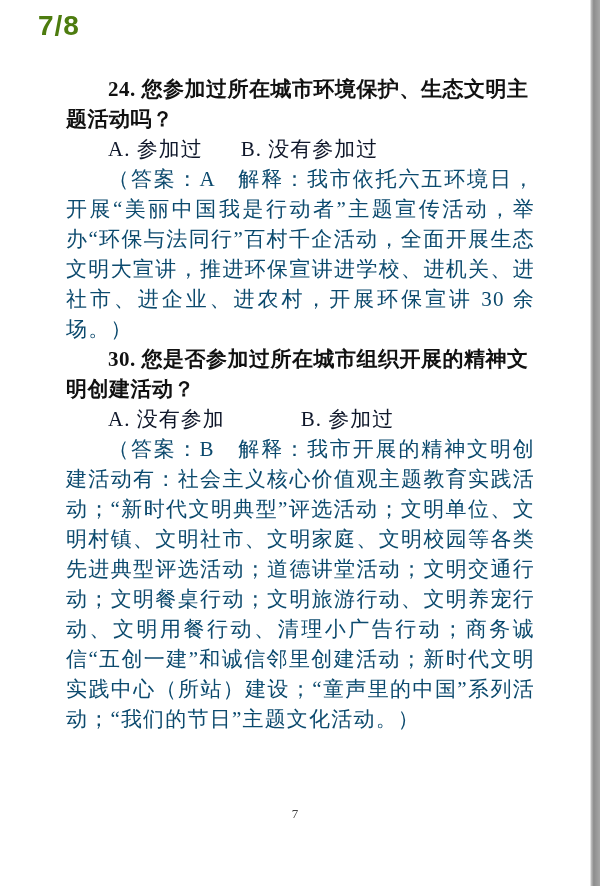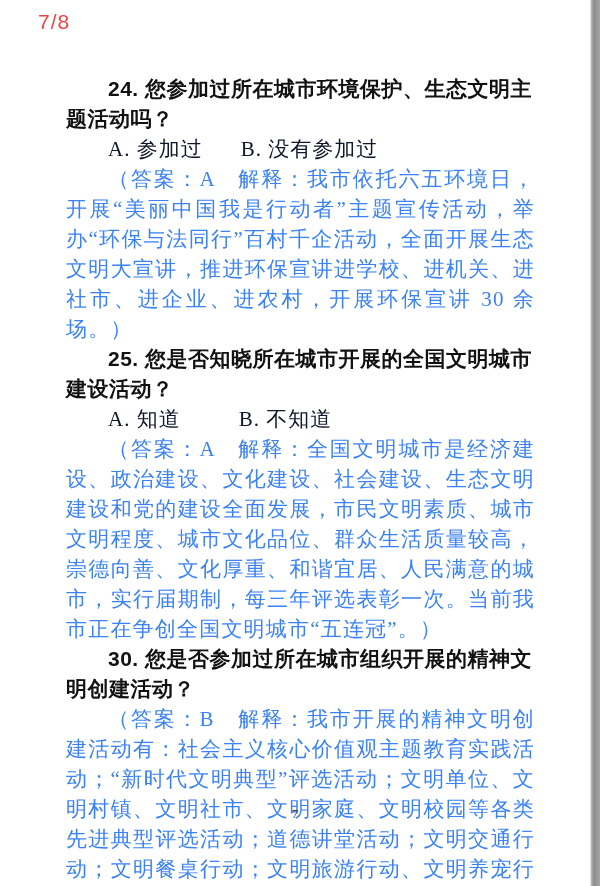--- a/index.html
+++ b/index.html
@@ -9,55 +9,55 @@
     background: #ffffff;
     overflow: hidden;
     font-family: "Liberation Serif", serif;
     color: #1a1a1a;
   }
   .page-indicator {
     position: absolute;
     left: 38px;
     top: 10px;
     font-family: "Liberation Sans", sans-serif;
-    font-size: 21px;
-    font-weight: 400;
-    color: #ef4444;
+    font-size: 28px;
+    font-weight: 700;
+    color: #4d7c0f;
     letter-spacing: 1px;
   }
   .doc {
     position: absolute;
     left: 66px;
     top: 74px;
     width: 469px;
     font-size: 21px;
     line-height: 30px;
   }
-  .doc p { margin: 0; }
+  .doc p { margin: 0; font-family: Liberation Serif, serif; }
   .question {
     font-family: "Liberation Sans", sans-serif;
     font-weight: bold;
     color: #111111;
     text-indent: 2em;
     letter-spacing: 0.5px;
   }
   .options {
     text-indent: 2em;
     letter-spacing: 1px;
     color: #0f172a;
   }
   .q0 .opt-b { margin-left: 38px; }
   .q1 .opt-b { margin-left: 58px; }
   .q2 .opt-b { margin-left: 76px; }
   .explanation {
     text-indent: 2em;
     text-align: justify;
     text-justify: inter-character;
     letter-spacing: 1.2px;
-    color: #3b82f6;
+    color: #0c4a6e;
   }
   .page-number {
     position: absolute;
     left: 0;
     top: 806px;
     width: 590px;
     text-align: center;
     font-size: 13px;
     color: #3f3f3f;
     font-family: "Liberation Serif", serif;
@@ -78,28 +78,24 @@
 <div class="page-indicator">7/8</div>
 
 <div class="doc">
 
   <div class="qa-block q0">
     <p class="question">24. 您参加过所在城市环境保护、生态文明主题活动吗？</p>
     <p class="options"><span class="opt-a">A. 参加过</span><span class="opt-b">B. 没有参加过</span></p>
     <p class="explanation">（答案：A　解释：我市依托六五环境日，开展“美丽中国我是行动者”主题宣传活动，举办“环保与法同行”百村千企活动，全面开展生态文明大宣讲，推进环保宣讲进学校、进机关、进社市、进企业、进农村，开展环保宣讲 30 余场。）</p>
   </div>
 
-  <div class="qa-block q1">
-    <p class="question">25. 您是否知晓所在城市开展的全国文明城市建设活动？</p>
-    <p class="options"><span class="opt-a">A. 知道</span><span class="opt-b">B. 不知道</span></p>
-    <p class="explanation">（答案：A　解释：全国文明城市是经济建设、政治建设、文化建设、社会建设、生态文明建设和党的建设全面发展，市民文明素质、城市文明程度、城市文化品位、群众生活质量较高，崇德向善、文化厚重、和谐宜居、人民满意的城市，实行届期制，每三年评选表彰一次。当前我市正在争创全国文明城市“五连冠”。）</p>
-  </div>
 
   <div class="qa-block q2">
     <p class="question">30. 您是否参加过所在城市组织开展的精神文明创建活动？</p>
+    <p class="options"><span class="opt-a">A. 没有参加</span><span class="opt-b">B. 参加过</span></p>
     <p class="explanation">（答案：B　解释：我市开展的精神文明创建活动有：社会主义核心价值观主题教育实践活动；“新时代文明典型”评选活动；文明单位、文明村镇、文明社市、文明家庭、文明校园等各类先进典型评选活动；道德讲堂活动；文明交通行动；文明餐桌行动；文明旅游行动、文明养宠行动、文明用餐行动、清理小广告行动；商务诚信“五创一建”和诚信邻里创建活动；新时代文明实践中心（所站）建设；“童声里的中国”系列活动；“我们的节日”主题文化活动。）</p>
   </div>
 
 </div>
 
 <div class="page-number">7</div>
 
 <div class="scroll-strip"></div>
 
 </body></html>

